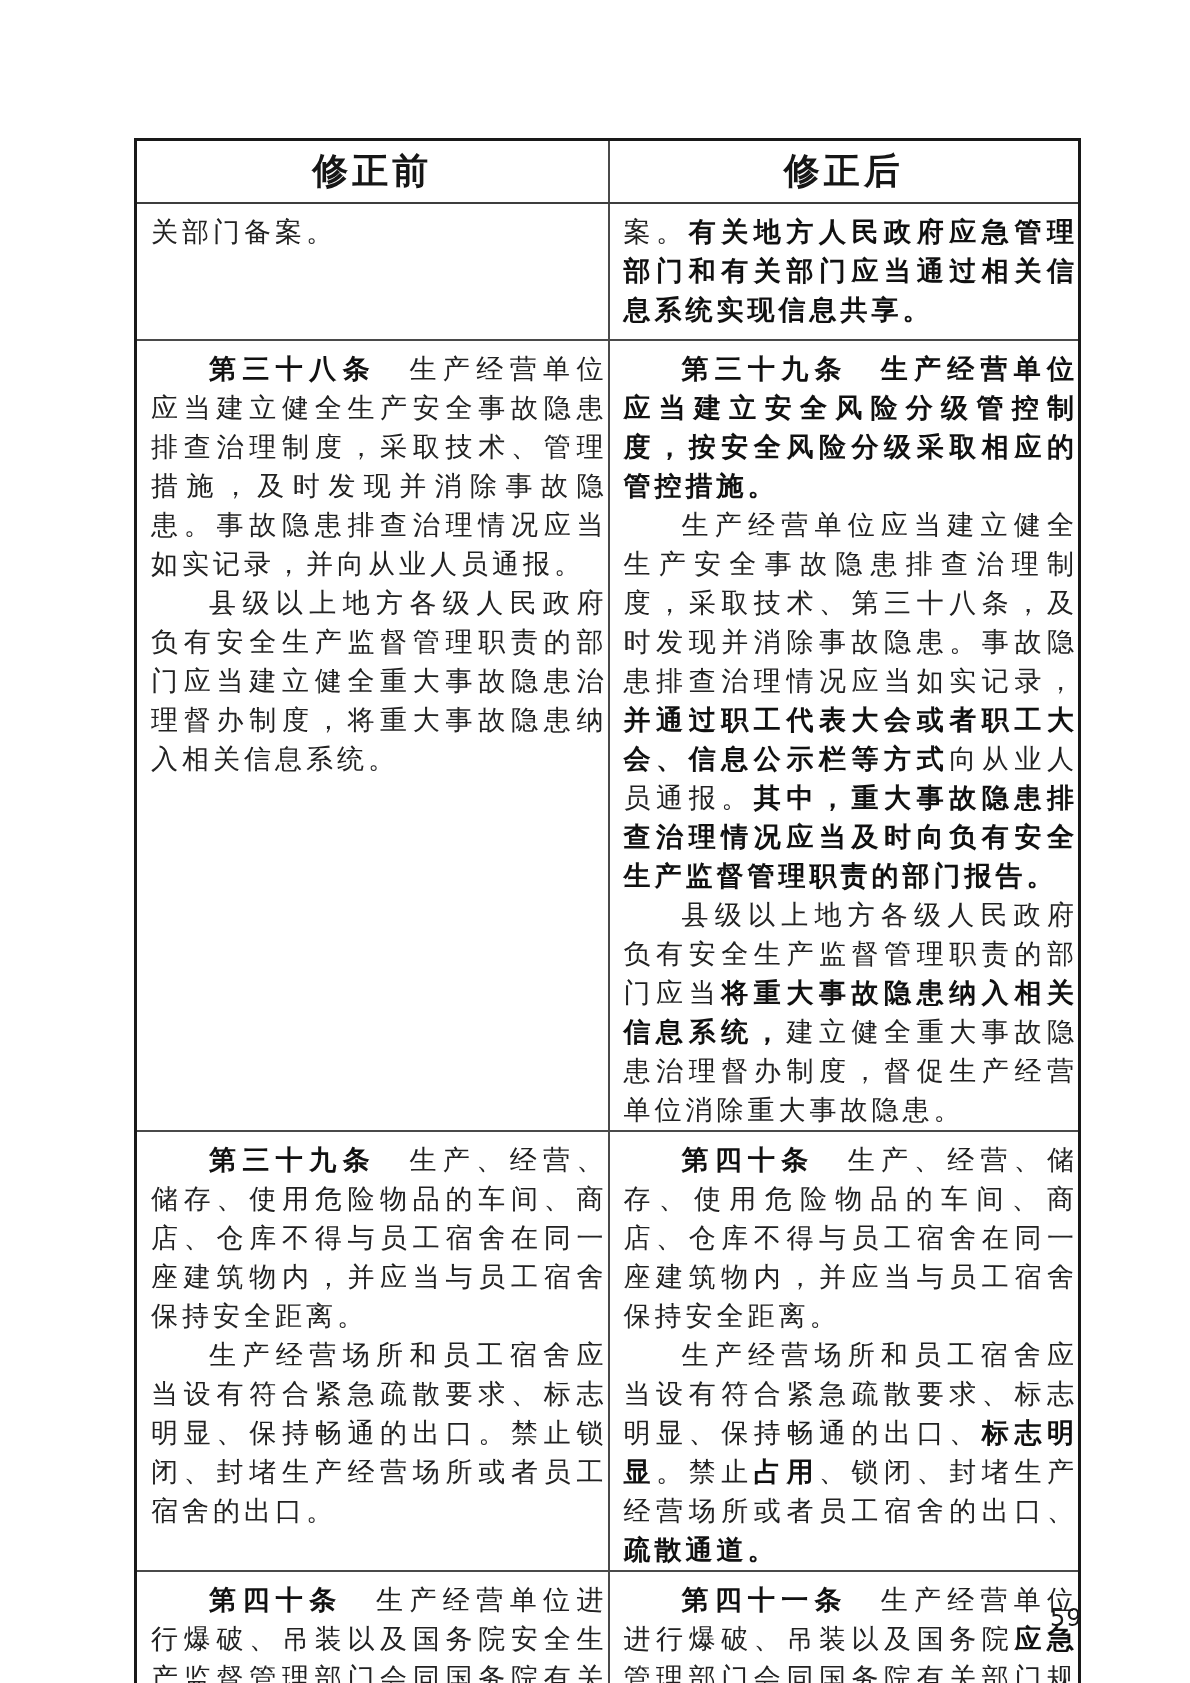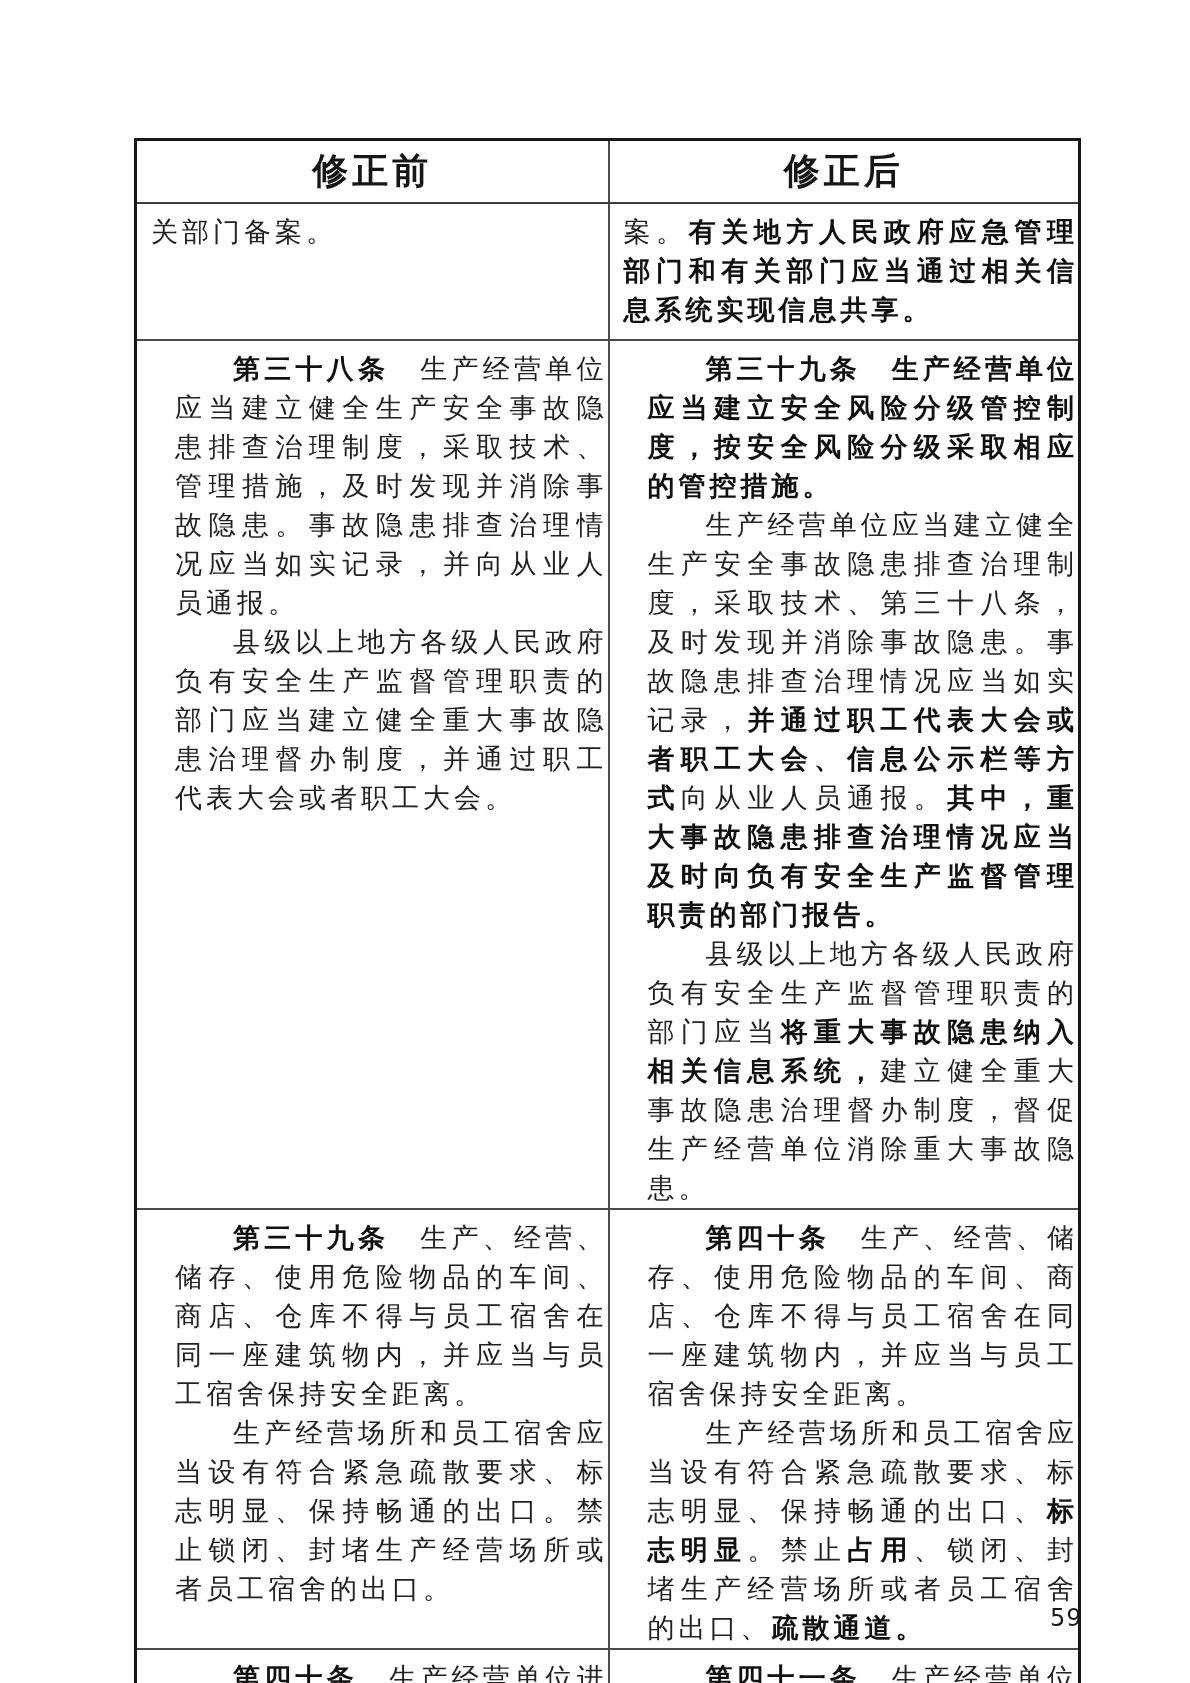--- a/index.html
+++ b/index.html
@@ -43,21 +43,21 @@
     line-height:39px;
     letter-spacing:4px;
     text-align:justify;
     color:#222222;
   }
   tr.row-1 td { height:137px; }
   tr.row-2 td { height:705px; }
   tr.row-3 td { height:365px; }
   tr.row-4 td { height:133px; }
   .para { text-align:justify; }
-  .para.ind { text-indent:58px;margin-left:24px; }
+  .para.ind { text-indent:58px; }
   .seg { font-weight:400; }
   .seg.b {
     font-family:"Liberation Sans","DejaVu Sans",sans-serif;
     font-weight:700;
     color:#111111;
   }
   .page-number {
     position:absolute;
     left:1050px; top:1604px;
     font-family:"DejaVu Sans","Liberation Sans",sans-serif;
@@ -87,21 +87,21 @@
           <td>
             <div class="para"><span class="seg">关部门备案。</span></div>
           </td>
           <td>
             <div class="para"><span class="seg">案。</span><span class="seg b">有关地方人民政府应急管理部门和有关部门应当通过相关信息系统实现信息共享。</span></div>
           </td>
         </tr>
         <tr class="row-2">
           <td>
             <div class="para ind"><span class="seg b">第三十八条</span><span class="seg">　生产经营单位应当建立健全生产安全事故隐患排查治理制度，采取技术、管理措施，及时发现并消除事故隐患。事故隐患排查治理情况应当如实记录，并向从业人员通报。</span></div>
-            <div class="para ind"><span class="seg">县级以上地方各级人民政府负有安全生产监督管理职责的部门应当建立健全重大事故隐患治理督办制度，并通过职工代表大会或者职工大会。</span></div>
+            <div class="para ind"><span class="seg">县级以上地方各级人民政府负有安全生产监督管理职责的部门应当建立健全重大事故隐患治理督办制度，将重大事故隐患纳入相关信息系统。</span></div>
           </td>
           <td>
             <div class="para ind"><span class="seg b">第三十九条　生产经营单位应当建立安全风险分级管控制度，按安全风险分级采取相应的管控措施。</span></div>
             <div class="para ind"><span class="seg">生产经营单位应当建立健全生产安全事故隐患排查治理制度，采取技术、第三十八条，及时发现并消除事故隐患。事故隐患排查治理情况应当如实记录，</span><span class="seg b">并通过职工代表大会或者职工大会、信息公示栏等方式</span><span class="seg">向从业人员通报。</span><span class="seg b">其中，重大事故隐患排查治理情况应当及时向负有安全生产监督管理职责的部门报告。</span></div>
             <div class="para ind"><span class="seg">县级以上地方各级人民政府负有安全生产监督管理职责的部门应当</span><span class="seg b">将重大事故隐患纳入相关信息系统，</span><span class="seg">建立健全重大事故隐患治理督办制度，督促生产经营单位消除重大事故隐患。</span></div>
           </td>
         </tr>
         <tr class="row-3">
           <td>
             <div class="para ind"><span class="seg b">第三十九条</span><span class="seg">　生产、经营、储存、使用危险物品的车间、商店、仓库不得与员工宿舍在同一座建筑物内，并应当与员工宿舍保持安全距离。</span></div>

